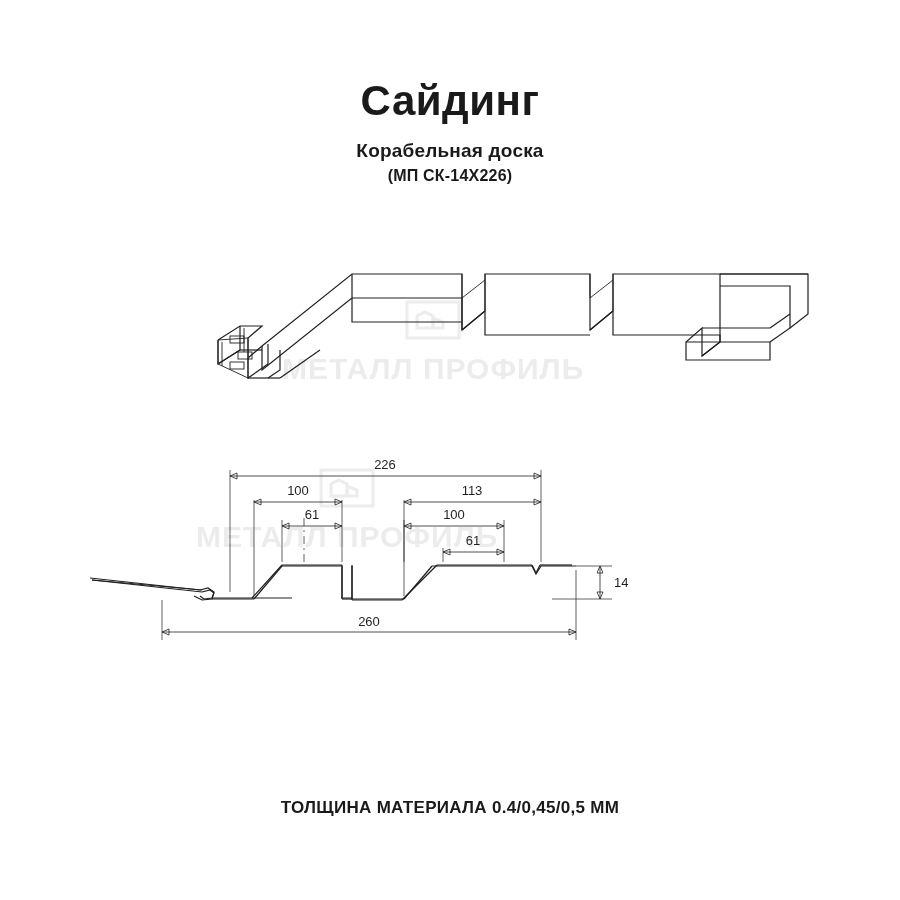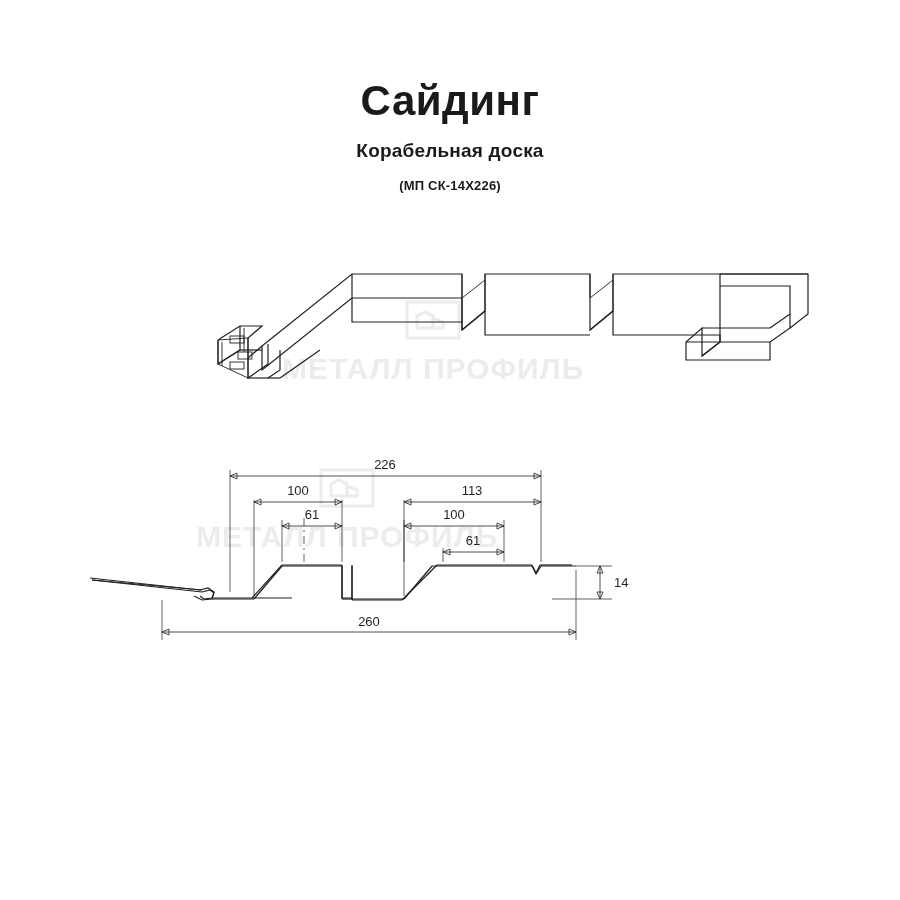--- a/index.html
+++ b/index.html
@@ -37,23 +37,23 @@
     line-height: 1.1;
     margin: 16px;
   }
   .subtitle {
     font-size: 19px;
     font-weight: bold;
     margin-top: 14px;
     letter-spacing: 0.2px;
   }
   .code {
-    font-size: 13px;
-    font-weight: bold;
-    margin-top: 16px;
+    font-size: 16px;
+    font-weight: bold;
+    margin-top: 5px;
     letter-spacing: 0.2px;
   }
 
   
   .footer {
     position: absolute;
     top: 798px;
     left: 0;
     width: 900px;
     text-align: center;
@@ -321,14 +321,15 @@
       <path class="ext" d="M524 130 L524 200"></path>
       <path class="dim" d="M110 192 L524 192"></path>
       <path class="dim" d="M110 192 l7 -3 l0 6 z" fill="#231f20"></path>
       <path class="dim" d="M524 192 l-7 -3 l0 6 z" fill="#231f20"></path>
       <text class="dimtext" x="317" y="186" text-anchor="middle">260</text>
 
       <path class="dash" d="M252 78 L252 126"></path>
     </svg>
   </div>
 
+  <div class="footer">ТОЛЩИНА МАТЕРИАЛА 0.4/0,45/0,5 ММ</div>
 
 </div>
 
 </body></html>

